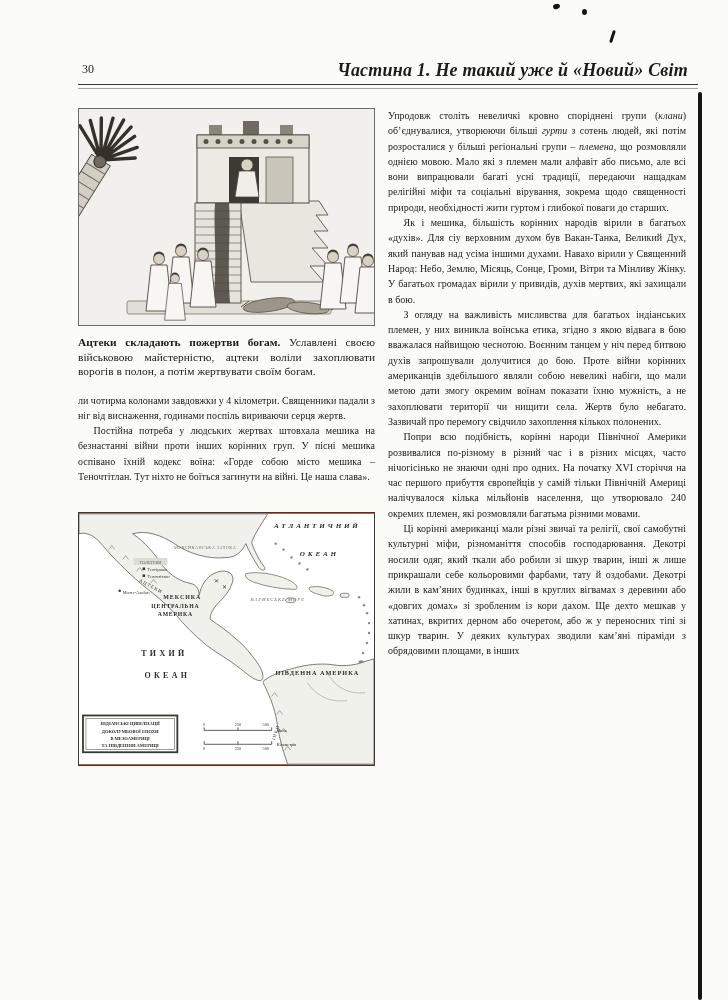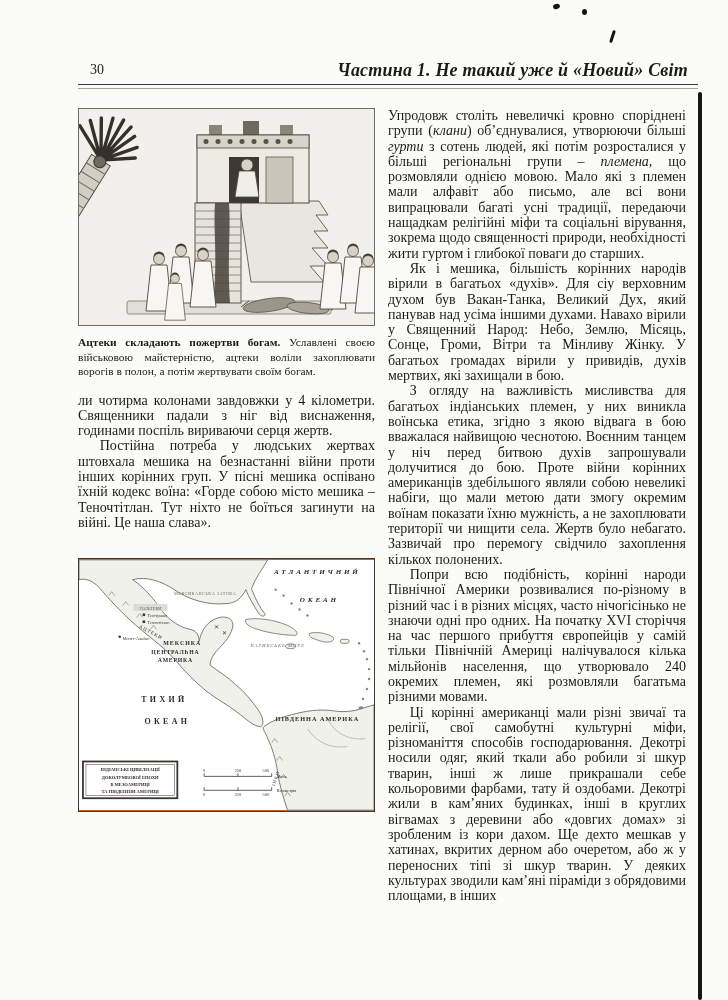--- a/index.html
+++ b/index.html
@@ -3,29 +3,29 @@
 <meta charset="utf-8">
 <style>
   html,body{margin:0;padding:0;}
   body{
     width:728px;height:1000px;position:relative;overflow:hidden;
     background:#fbfbf8;color:#1c1b19;
     font-family:"Liberation Serif", serif;
   }
   
   .header{position:absolute;left:78px;top:60px;width:608px;height:22px;}
-  .page-num{position:absolute;left:12px;top:2px;font-size:14px;}
+  .page-num{position:absolute;left:4px;top:2px;font-size:12px;}
   .running-title{position:absolute;right:-2px;top:0;font-size:18px;font-style:italic;font-weight:600;letter-spacing:.2px;}
   .header-rule{position:absolute;left:78px;top:84px;width:620px;height:3px;
     border-top:1.4px solid #3c3a36;border-bottom:1px solid #a7a49d;}
   
   .col{position:absolute;top:108px;}
   .col-left{left:78px;width:297px;}
   .col-right{left:388px;width:298px;}
-  p.body{font-size:14px;line-height:15.3px;text-align:justify;margin:0;text-indent:1.55em;}
+  p.body{font-size:10px;line-height:15.3px;text-align:justify;margin:0;text-indent:1.55em;}
   p.noindent{text-indent:0;}
   p.after-caption{margin-top:14px;}
   .section-heading{font-size:14.8px;font-weight:bold;text-align:center;margin:17px 0 13px 0;letter-spacing:.2px;}
   
   .illus-frame{width:295px;height:216px;border:1px solid #6e6b64;background:#f1f0ec;}
   .caption{font-size:11.4px;line-height:14.5px;text-align:justify;margin-top:9px;}
   .caption b{font-weight:bold;}
   
   .map-frame{width:295px;height:252px;border:1px solid #3c3a36;background:#c2410c;margin-top:28px;}
   

